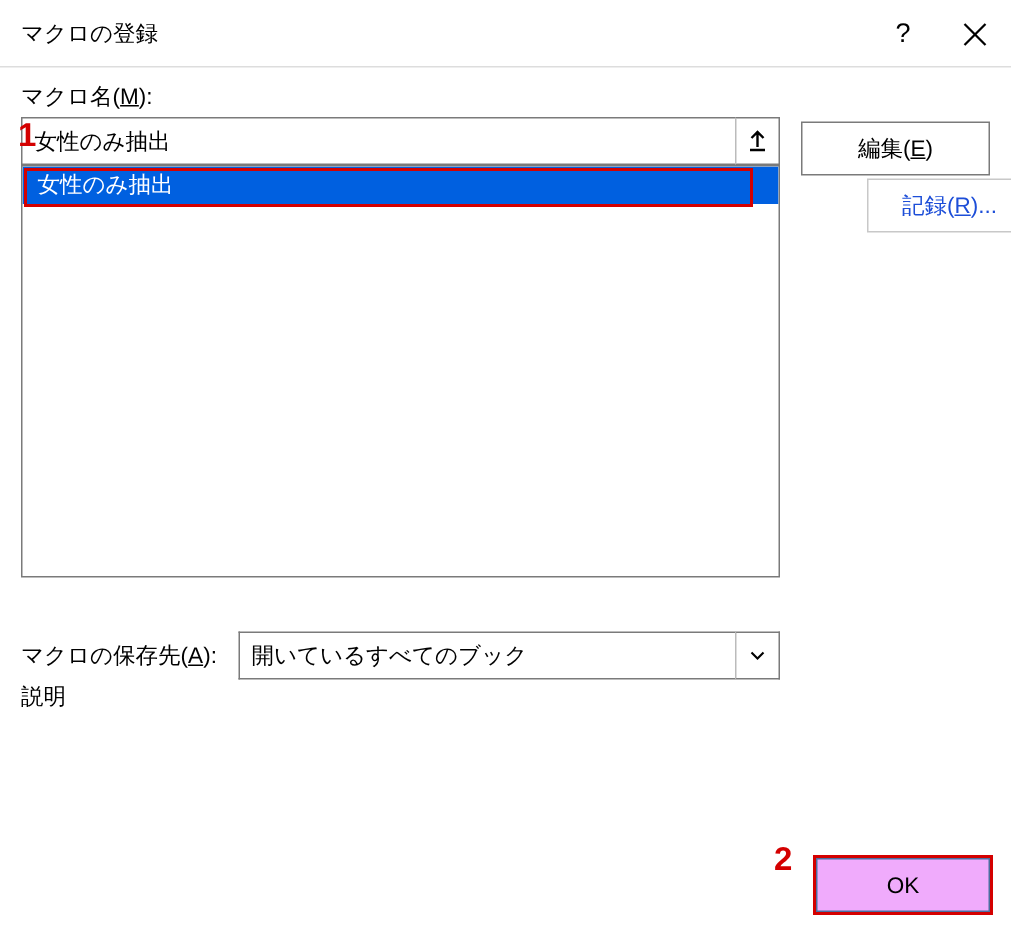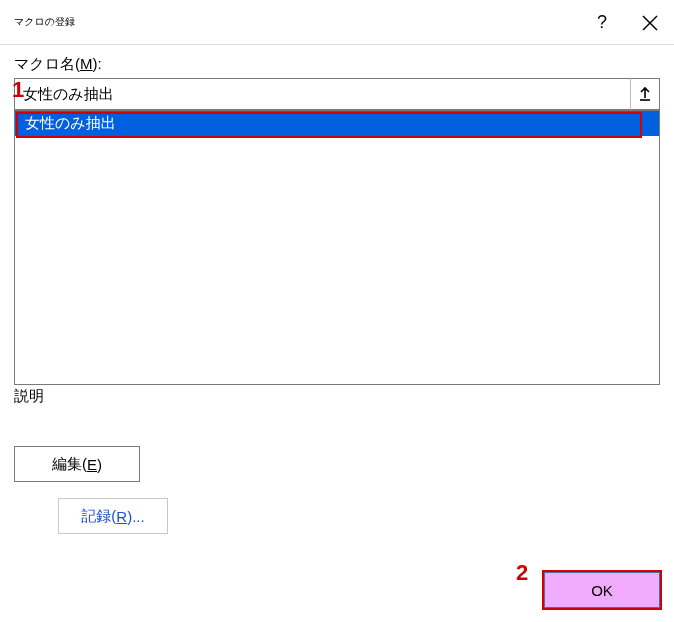--- a/index.html
+++ b/index.html
@@ -12,28 +12,28 @@
     overflow: hidden;
     font-size: 15px;
     color: #000;
   }
   .titlebar {
     display: flex;
     align-items: center;
     height: 44px;
     padding-left: 14px;
   }
-  .titlebar .title { flex: 1; font-size: 10px; }
+  .titlebar .title { flex: 1; font-size: 15px; }
   .titlebar .help { width: 48px; text-align: center; font-size: 18px; cursor: default; }
   .titlebar .close { width: 48px; text-align: center; cursor: default; }
   .titlebar .close svg { width: 16px; height: 16px; vertical-align: middle; }
   .hr-top { border: 0; border-top: 1px solid #ddd; margin: 0; }
-  .content { padding: 10px 14px 14px 14px; display: flex; gap: 14px; flex-direction: column; }
+  .content { padding: 10px 14px 14px 14px; display: flex; gap: 14px; }
   .left-col { flex: 1; min-width: 0; }
-  .right-col { width: 126px; display: flex; flex-direction: column; gap: 16px; padding-top: 26px; }
+  .right-col { width: 126px; display: flex; flex-direction: column; gap: 2px; padding-top: 26px; }
   .lbl { margin-bottom: 4px; display: block; }
   .acc { text-decoration: underline; }
   .name-row { display: flex; margin-bottom: 0; }
   .name-input {
     flex: 1;
     height: 32px;
     border: 1px solid #7a7a7a;
     padding: 3px 8px;
     font-size: 15px;
     border-right: none;
@@ -126,20 +126,33 @@
       </div>
       <div class="badge1">1</div>
       <div class="listbox-wrap">
         <div class="listbox">
           <div class="list-item">女性のみ抽出</div>
         </div>
         <div class="red-frame-1"></div>
       </div>
     </div>
 
+    <div class="loc-row">
+      <label>
+        <span>マクロの保存先(</span><span class="acc">A</span><span>):</span>
+      </label>
+      <div class="select-wrap">
+        <div class="select">開いているすべてのブック</div>
+        <div class="select-btn">
+          <svg viewBox="0 0 12 12">
+              <path d="M2 4 L6 8 L10 4" stroke="#000" stroke-width="1.4" fill="none"></path>
+            </svg>
+        </div>
+      </div>
+    </div>
 
     <label class="desc-lbl">説明</label>
   </div>
 
   <div class="right-col">
     <button class="btn">
       <span>編集(</span>
         <span class="acc">E</span>
         <span>)</span>
     </button>

